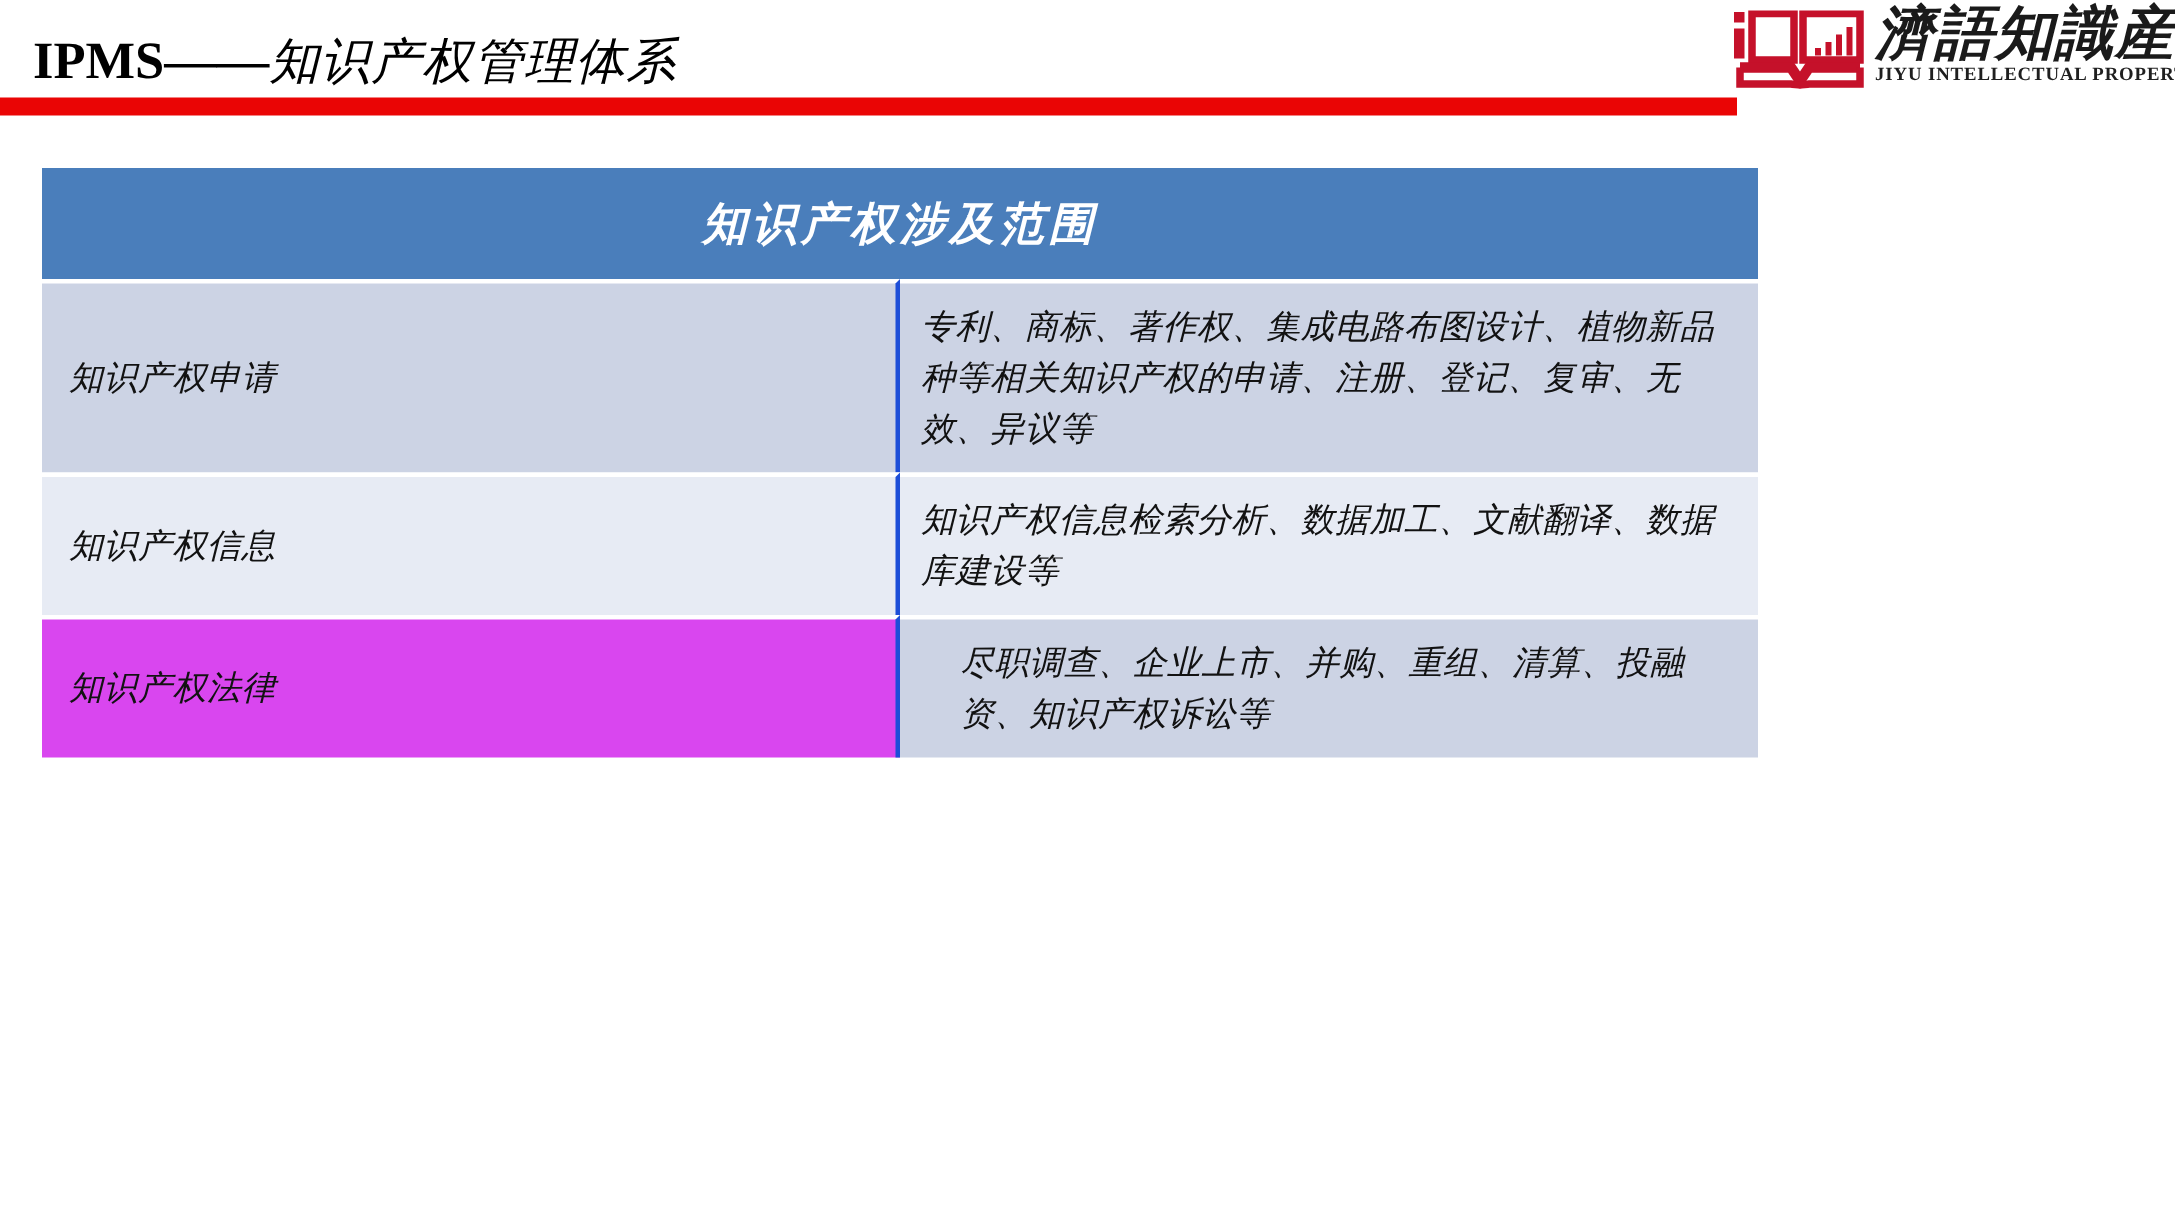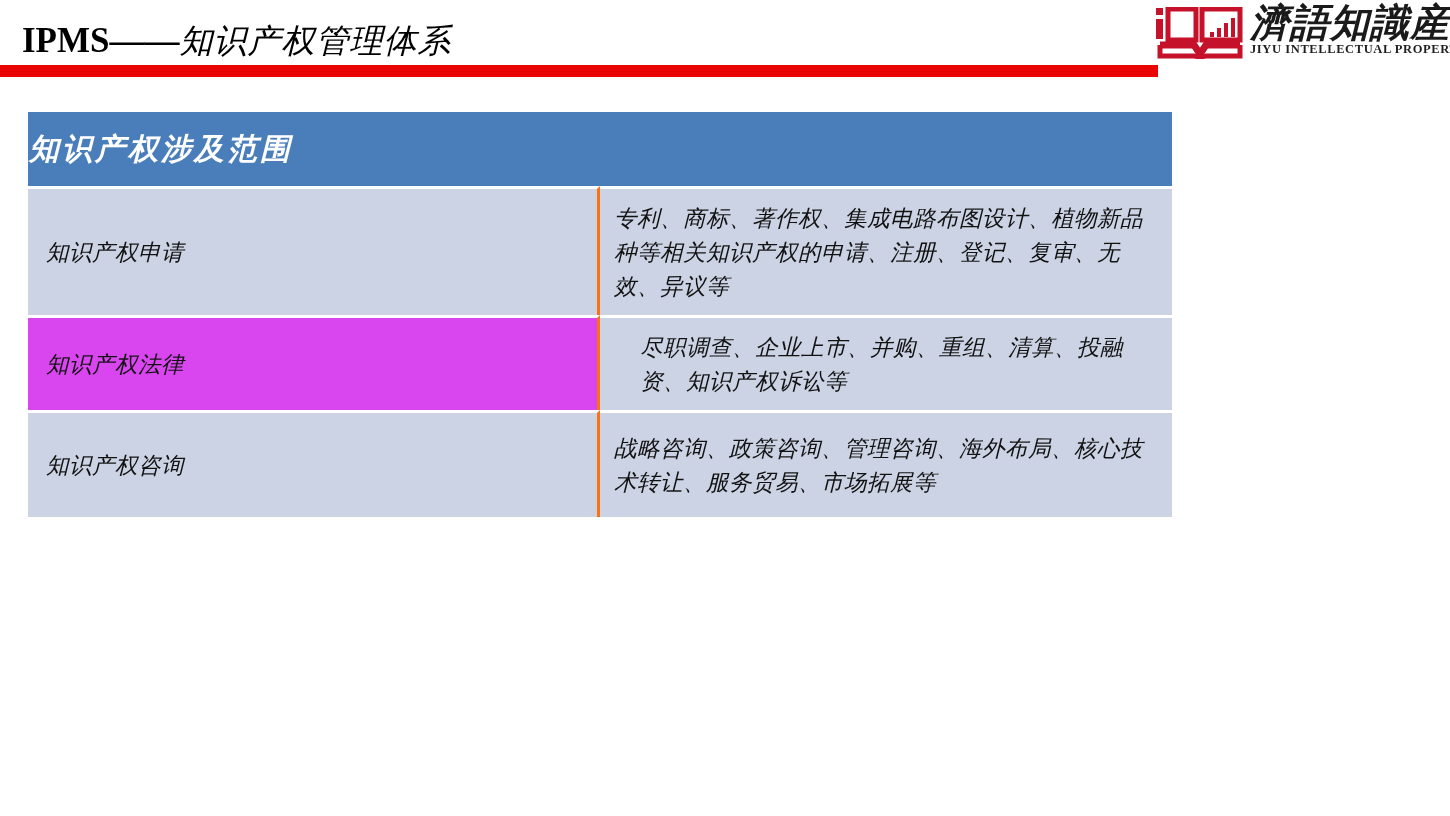--- a/index.html
+++ b/index.html
@@ -105,21 +105,21 @@
     position: absolute;
     left: 28px;
     top: 112px;
     width: 1144px;
     border-collapse: separate;
     border-spacing: 0;
     table-layout: fixed;
   }
   #scope-table .hdr-cell {
     height: 72px;
-    text-align: left;
+    text-align: center;
     vertical-align: middle;
     color: #ffffff;
     font-family: Liberation Sans, sans-serif;
     font-size: 30px;
     font-weight: bold;
     font-style: italic;
     letter-spacing: 3px;
   }
   #scope-table tbody td {
     vertical-align: middle;
@@ -127,21 +127,21 @@
     font-size: 22.5px;
     font-style: italic;
     color: #121212;
     line-height: 34px;
     letter-spacing: 0.5px;
     border-top: 3px solid #ffffff;
   }
   #scope-table tbody td.cat {
     width: 235px;
     padding: 12px 0 12px 18px;
-    border-right: 3px solid #f97316;
+    border-right: 3px solid #1d4ed8;
     white-space: nowrap;
   }
   #scope-table tbody td.desc {
     padding: 12px 16px 12px 14px;
   }
   #scope-table tr.tone-a td { background: #ccd3e4; margin-top: 48px; }
   #scope-table tr.tone-b td { background: #e7ebf4; }
   #scope-table tr.r1 td { height: 80px; }
   #scope-table tr.r2 td { height: 68px; }
   #scope-table tr.r3 td { height: 68px; }
@@ -191,22 +191,22 @@
   <thead>
     <tr>
       <td class="hdr-cell" colspan="2" style="background: rgb(74, 126, 187);">知识产权涉及范围</td>
     </tr>
   </thead>
   <tbody>
     <tr class="tone-a r1">
       <td class="cat" style="background: rgb(204, 211, 228);">知识产权申请</td>
       <td class="desc" style="background: rgb(204, 211, 228);">专利、商标、著作权、集成电路布图设计、植物新品种等相关知识产权的申请、注册、登记、复审、无效、异议等</td>
     </tr>
+    <tr class="tone-b r2">
+      <td class="cat" style="background: rgb(231, 235, 244);">知识产权信息</td>
+      <td class="desc" style="background: rgb(231, 235, 244);">知识产权信息检索分析、数据加工、文献翻译、数据库建设等</td>
+    </tr>
     <tr class="tone-a r3">
       <td class="cat" style="background: #d946ef;">知识产权法律</td>
       <td class="desc" style="background: rgb(204, 211, 228); padding-left: 40px;">尽职调查、企业上市、并购、重组、清算、投融资、知识产权诉讼等</td>
     </tr>
-    <tr class="tone-a r5">
-      <td class="cat" style="background: rgb(204, 211, 228);">知识产权咨询</td>
-      <td class="desc" style="background: rgb(204, 211, 228);">战略咨询、政策咨询、管理咨询、海外布局、核心技术转让、服务贸易、市场拓展等</td>
-    </tr>
   </tbody>
 </table>
 
 </body></html>

